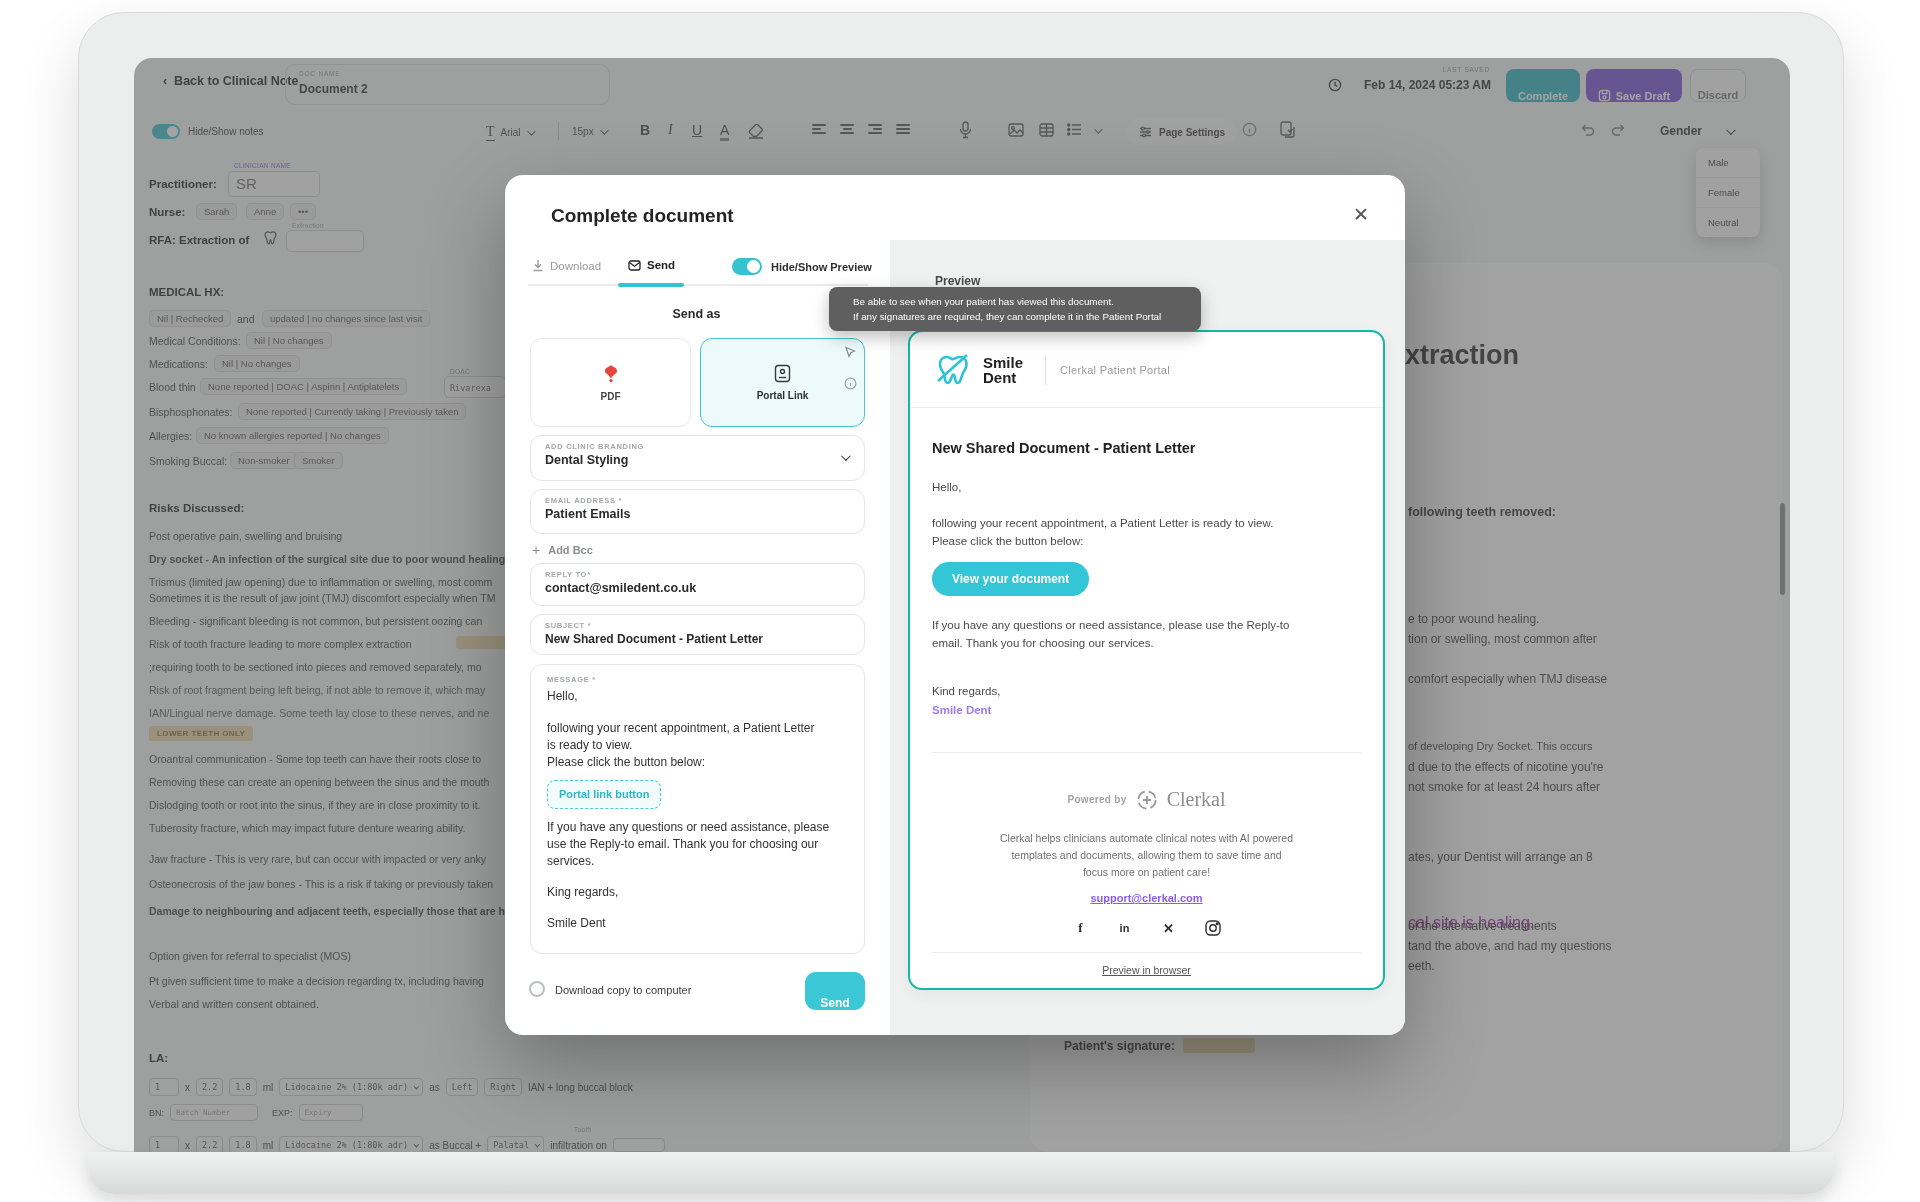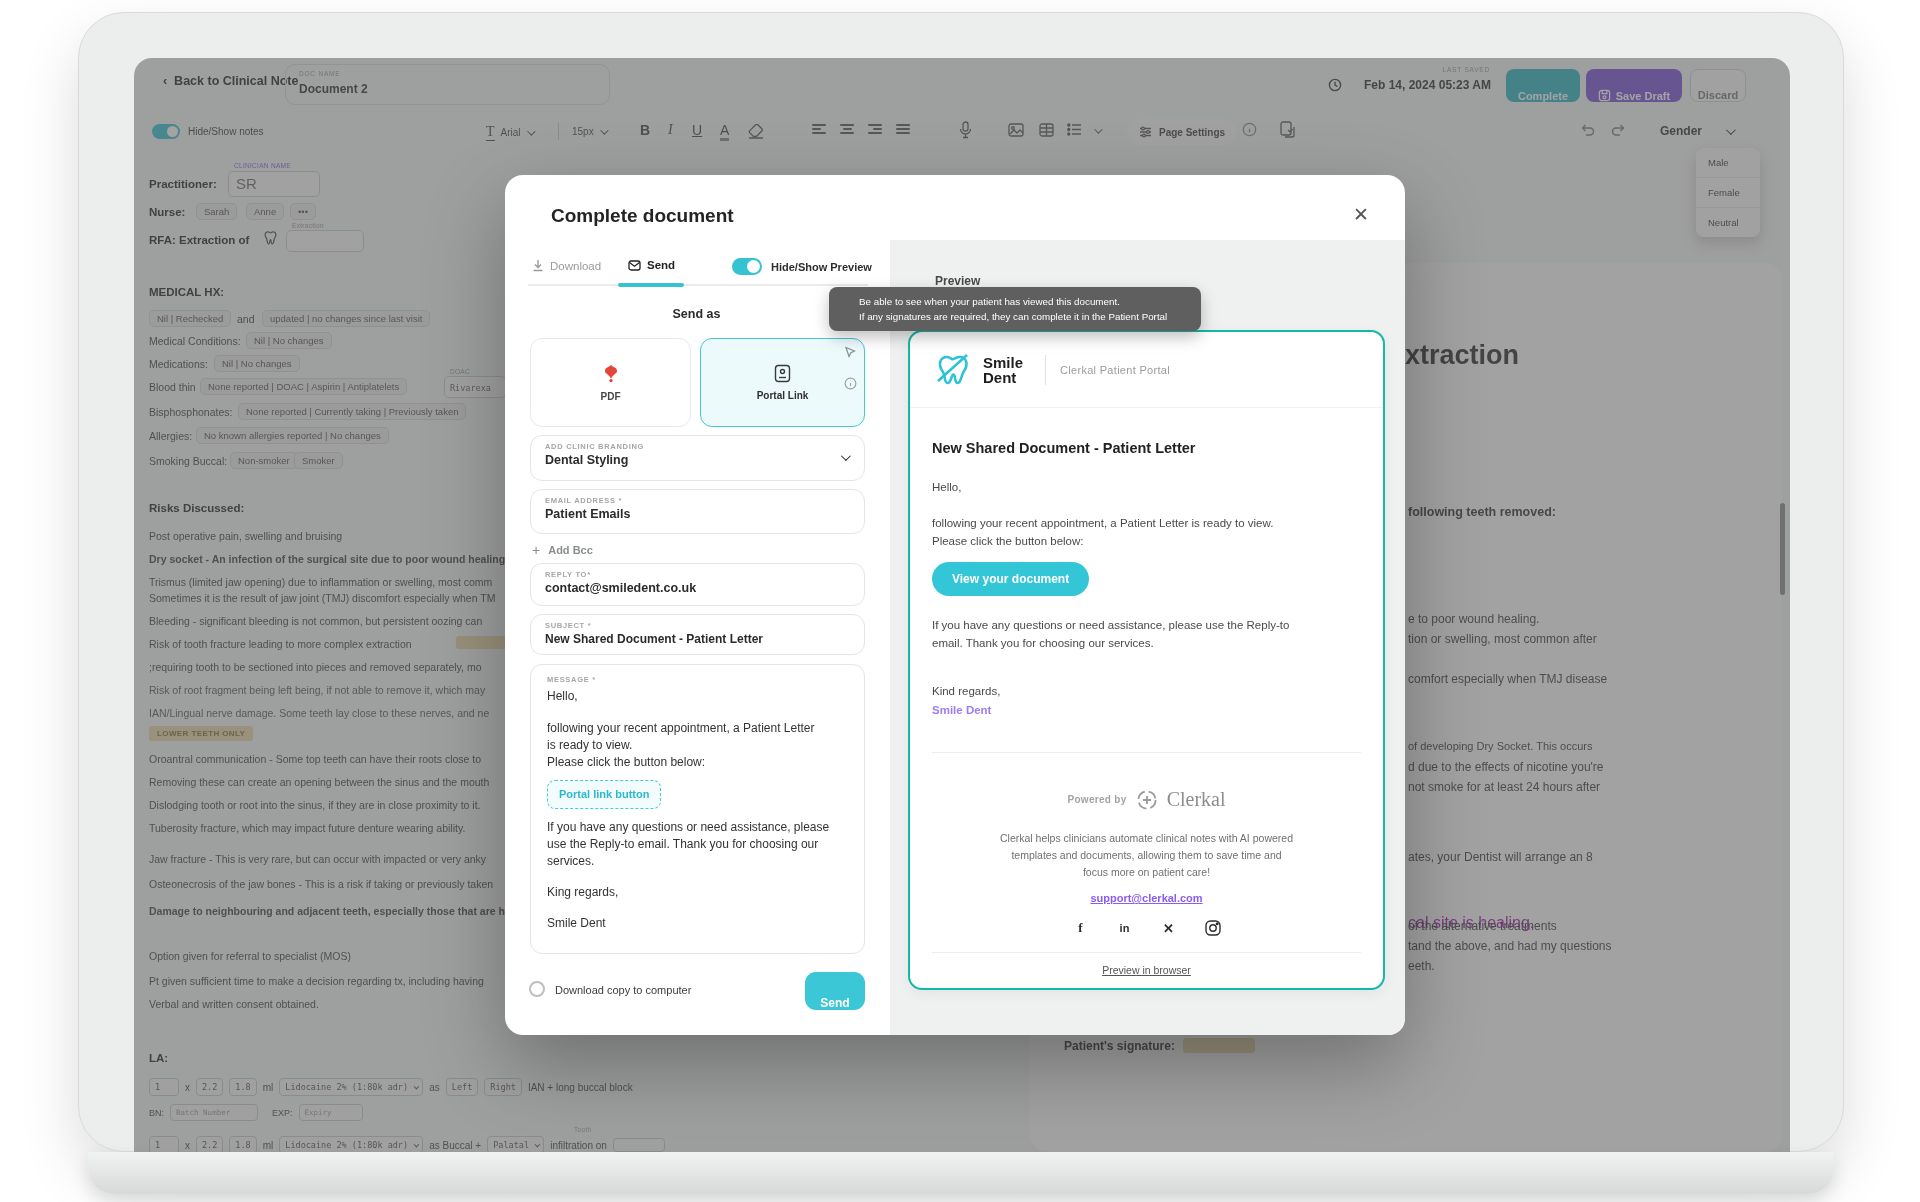--- a/index.html
+++ b/index.html
@@ -42,21 +42,21 @@
 .tabtxt{font-size:11.5px;display:inline-flex;align-items:center;gap:6px}
 .m-line{position:absolute;background:#ebebeb;height:2px}
 .radio{position:absolute;width:16px;height:16px;border-radius:50%;border:2px solid #bcbfbf;background:#fff}
 
 #mailcard{position:absolute;left:403px;top:155px;width:477px;height:660px;background:#fff;border-radius:14px;border:2px solid #14b8a6;box-shadow:0 4px 14px rgba(0,0,0,.05)}
 .mc-txt{font-size:11.5px;color:#4a4a4a;line-height:18px}
 .divh{position:absolute;left:22px;right:22px;height:1px;background:#ececec}
 .serif{font-family:"Liberation Serif",serif}
 .soc{display:inline-flex;align-items:center;justify-content:center;width:20px;height:20px;font-weight:800;font-size:13px;color:#2d2d2d}
 
-#tooltip{position:absolute;left:324px;top:112px;width:372px;border-radius:8px;background:#5f5f5f;color:#fff;font-size:9.8px;line-height:1.55;padding:7px 30px;z-index:40;box-shadow:0 6px 16px rgba(0,0,0,.25)}
+#tooltip{position:absolute;left:324px;top:112px;width:372px;border-radius:8px;background:#5f5f5f;color:#fff;font-size:9.8px;line-height:1.55;padding:7px 24px;z-index:40;box-shadow:0 6px 16px rgba(0,0,0,.25)}
 .gmenu{position:absolute;left:1562px;top:90px;width:64px;background:#fbfbfb;border-radius:8px;box-shadow:0 6px 14px rgba(0,0,0,.18);z-index:5}
 .gmenu div{font-size:9.5px;color:#3c3c3c;padding:9px 0 9px 12px;border-bottom:1px solid #e6e6e6}
 .gmenu div:last-child{border-bottom:none}
 svg{display:block}
 </style>
 </head>
 <body>
 
 <div class="frame"></div>
 <div class="screen">

